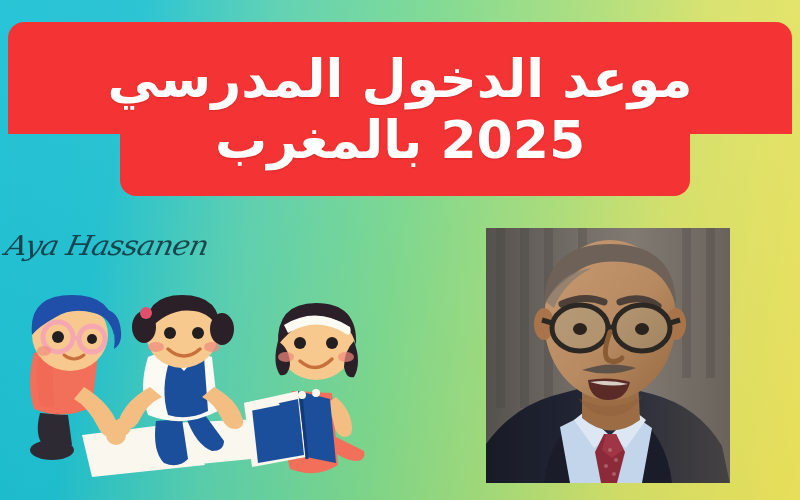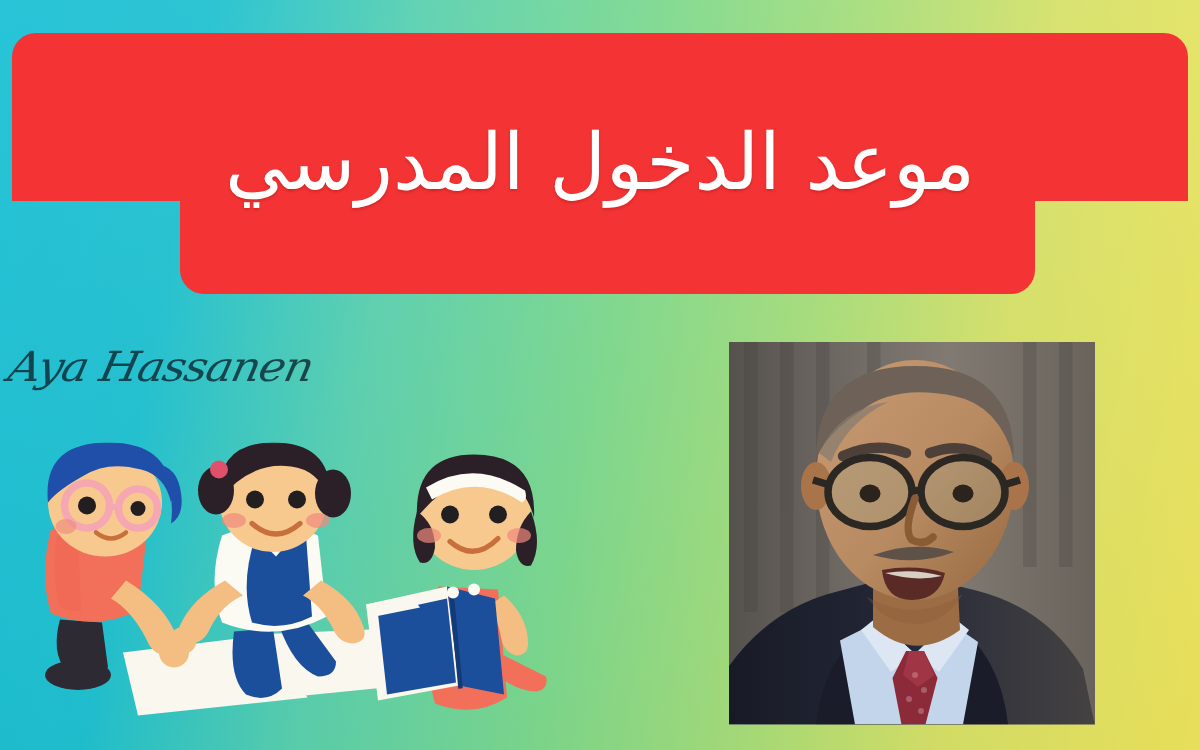--- a/index.html
+++ b/index.html
@@ -52,21 +52,21 @@
     z-index: 6;
     display: flex;
     flex-direction: column;
     align-items: center;
     justify-content: center;
     direction: rtl;
     pointer-events: none;
   }
   .headline .line {
     color: #FFFFFF;
-    font-weight: normal;
+    font-weight: bold;
     font-size: 52px;
     line-height: 1.12;
     letter-spacing: 0px;
     text-align: center;
     white-space: nowrap;
     text-shadow: 0 1px 2px rgba(120,0,0,0.25);
   }
   .headline .line2 { margin-top: 2px; }
 
   
@@ -109,20 +109,21 @@
 
 <div id="poster">
 
   <div class="wash"></div>
 
   <div class="banner-top"></div>
   <div class="banner-bottom"></div>
 
   <div class="headline">
     <div class="line line1">موعد الدخول المدرسي</div>
+    <div class="line line2">2025 بالمغرب</div>
   </div>
 
   <div class="signature">Aya Hassanen</div>
 
   <div class="kids">
     <svg width="370" height="195" viewBox="0 0 370 195" xmlns="http://www.w3.org/2000/svg">
 
       <g>
         <polygon points="52,140 150,128 175,170 62,182" fill="#FAF7EE"></polygon>
       </g>

